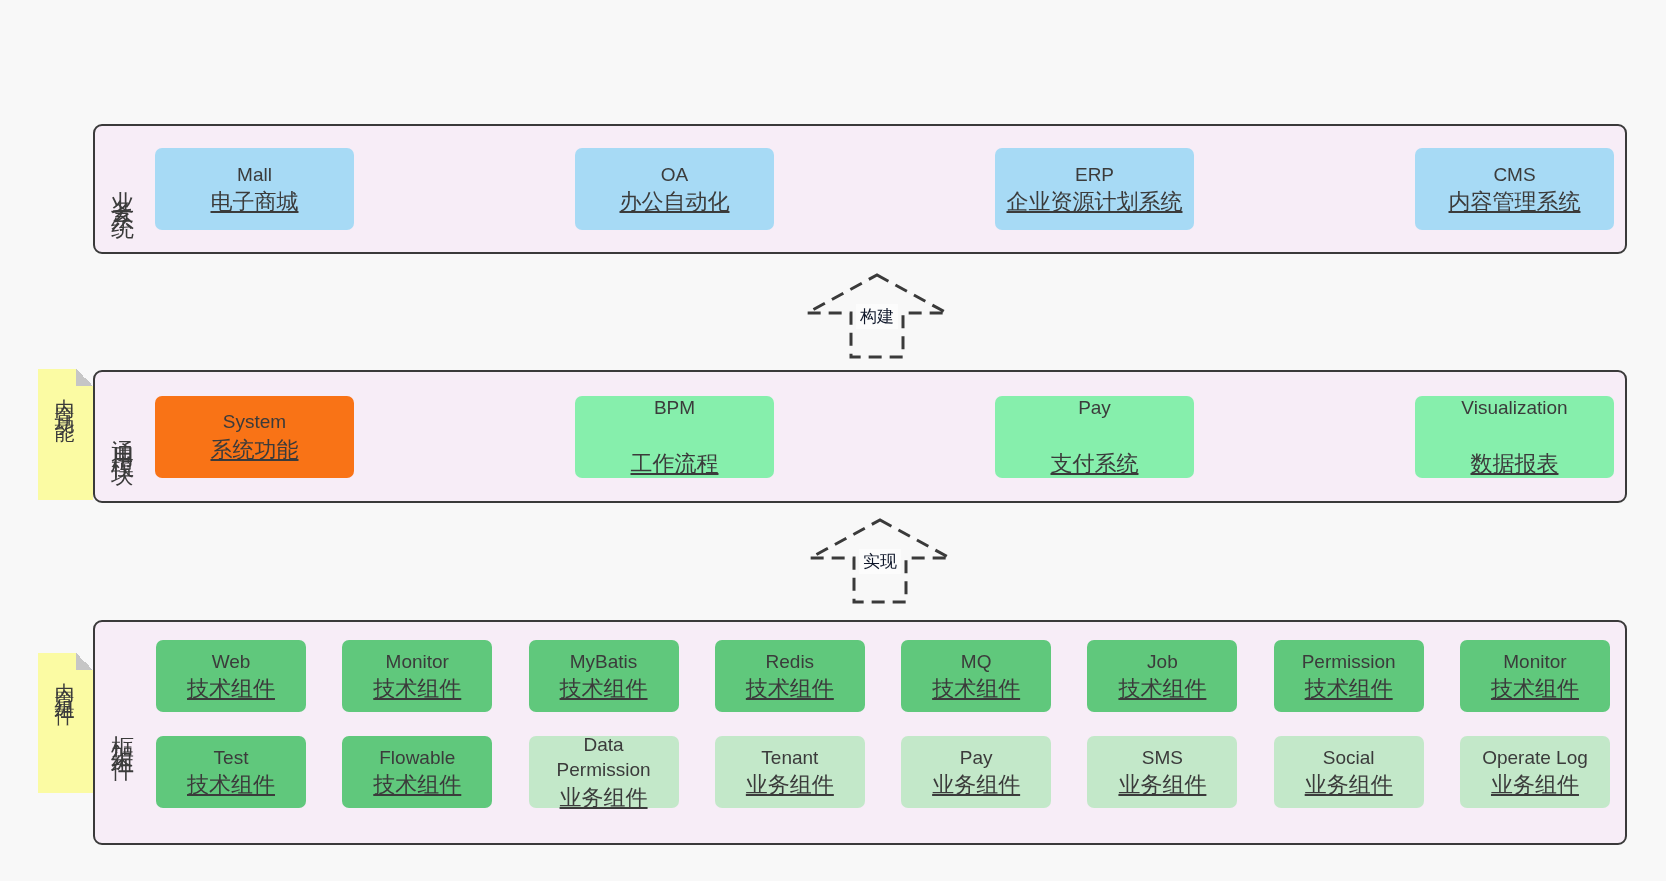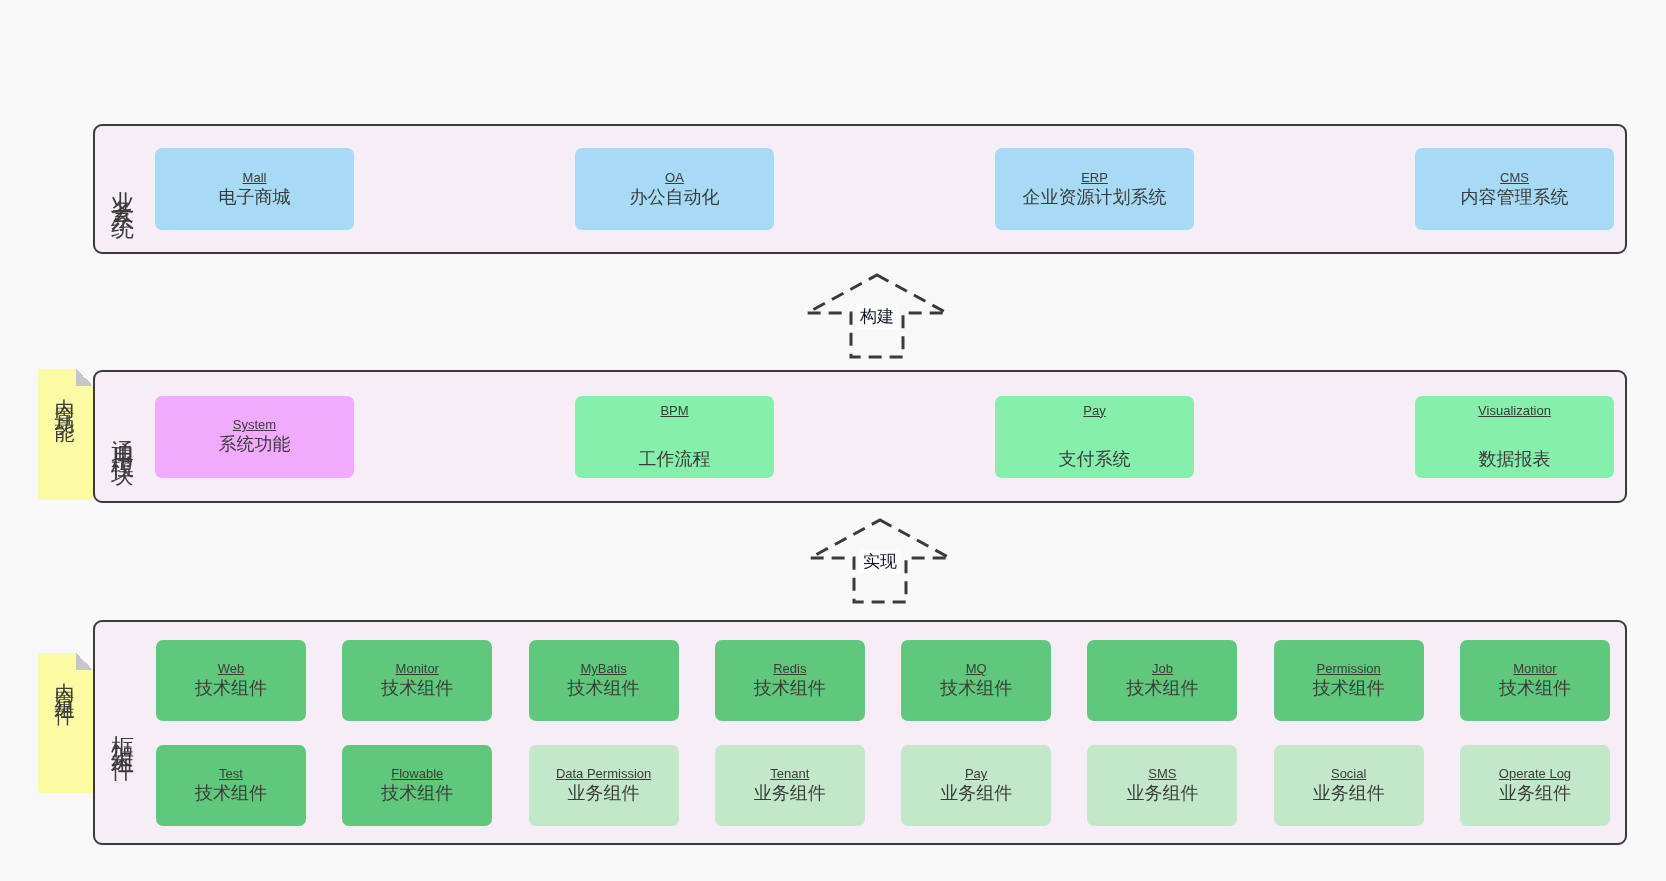--- a/index.html
+++ b/index.html
@@ -22,34 +22,34 @@
   }
   .boxes-row{
     position:absolute;left:60px;width:1459px;top:50%;transform:translateY(-50%);
     display:flex;justify-content:space-between;
   }
   .box{
     width:199px;height:82px;border-radius:7px;box-sizing:border-box;
     display:flex;flex-direction:column;align-items:center;justify-content:center;
     text-align:center;line-height:1.32;padding:0 8px;
   }
-  .box .en{font-size:13px;text-decoration:underline;}
-  .box .zh{font-size:18px;}
+  .box .en{font-size:19px;}
+  .box .zh{font-size:22px;text-decoration:underline;}
   .blue{background:#a7daf5;}
-  .red{background:#f0abfc;}
+  .red{background:#f97316;}
   .pink{background:#86efac;gap:29px;}
   .green{background:#60c87c;}
   .green-light{background:#c3e8c9;}
   
   .fw-rows{
     position:absolute;left:61px;width:1454px;top:18px;
     display:flex;flex-direction:column;gap:24px;
   }
   .fw-row{display:flex;justify-content:space-between;}
-  .fw-row .box{width:150px;height:81px;align-items:center;}
+  .fw-row .box{width:150px;height:72px;align-items:center;}
   
   .sticky{position:absolute;left:38px;width:55px;background:#fbfba3;z-index:2;}
   #sticky-modules{top:369px;height:131px;}
   #sticky-framework{top:653px;height:140px;}
   .sticky .fold{
     position:absolute;top:0;right:0;width:17px;height:17px;
     background:linear-gradient(to bottom left,#f8f8f8 50%,#c6c6c6 50%);
   }
   .sticky .sticky-text{
     position:absolute;left:50%;transform:translateX(-50%);top:14px;

